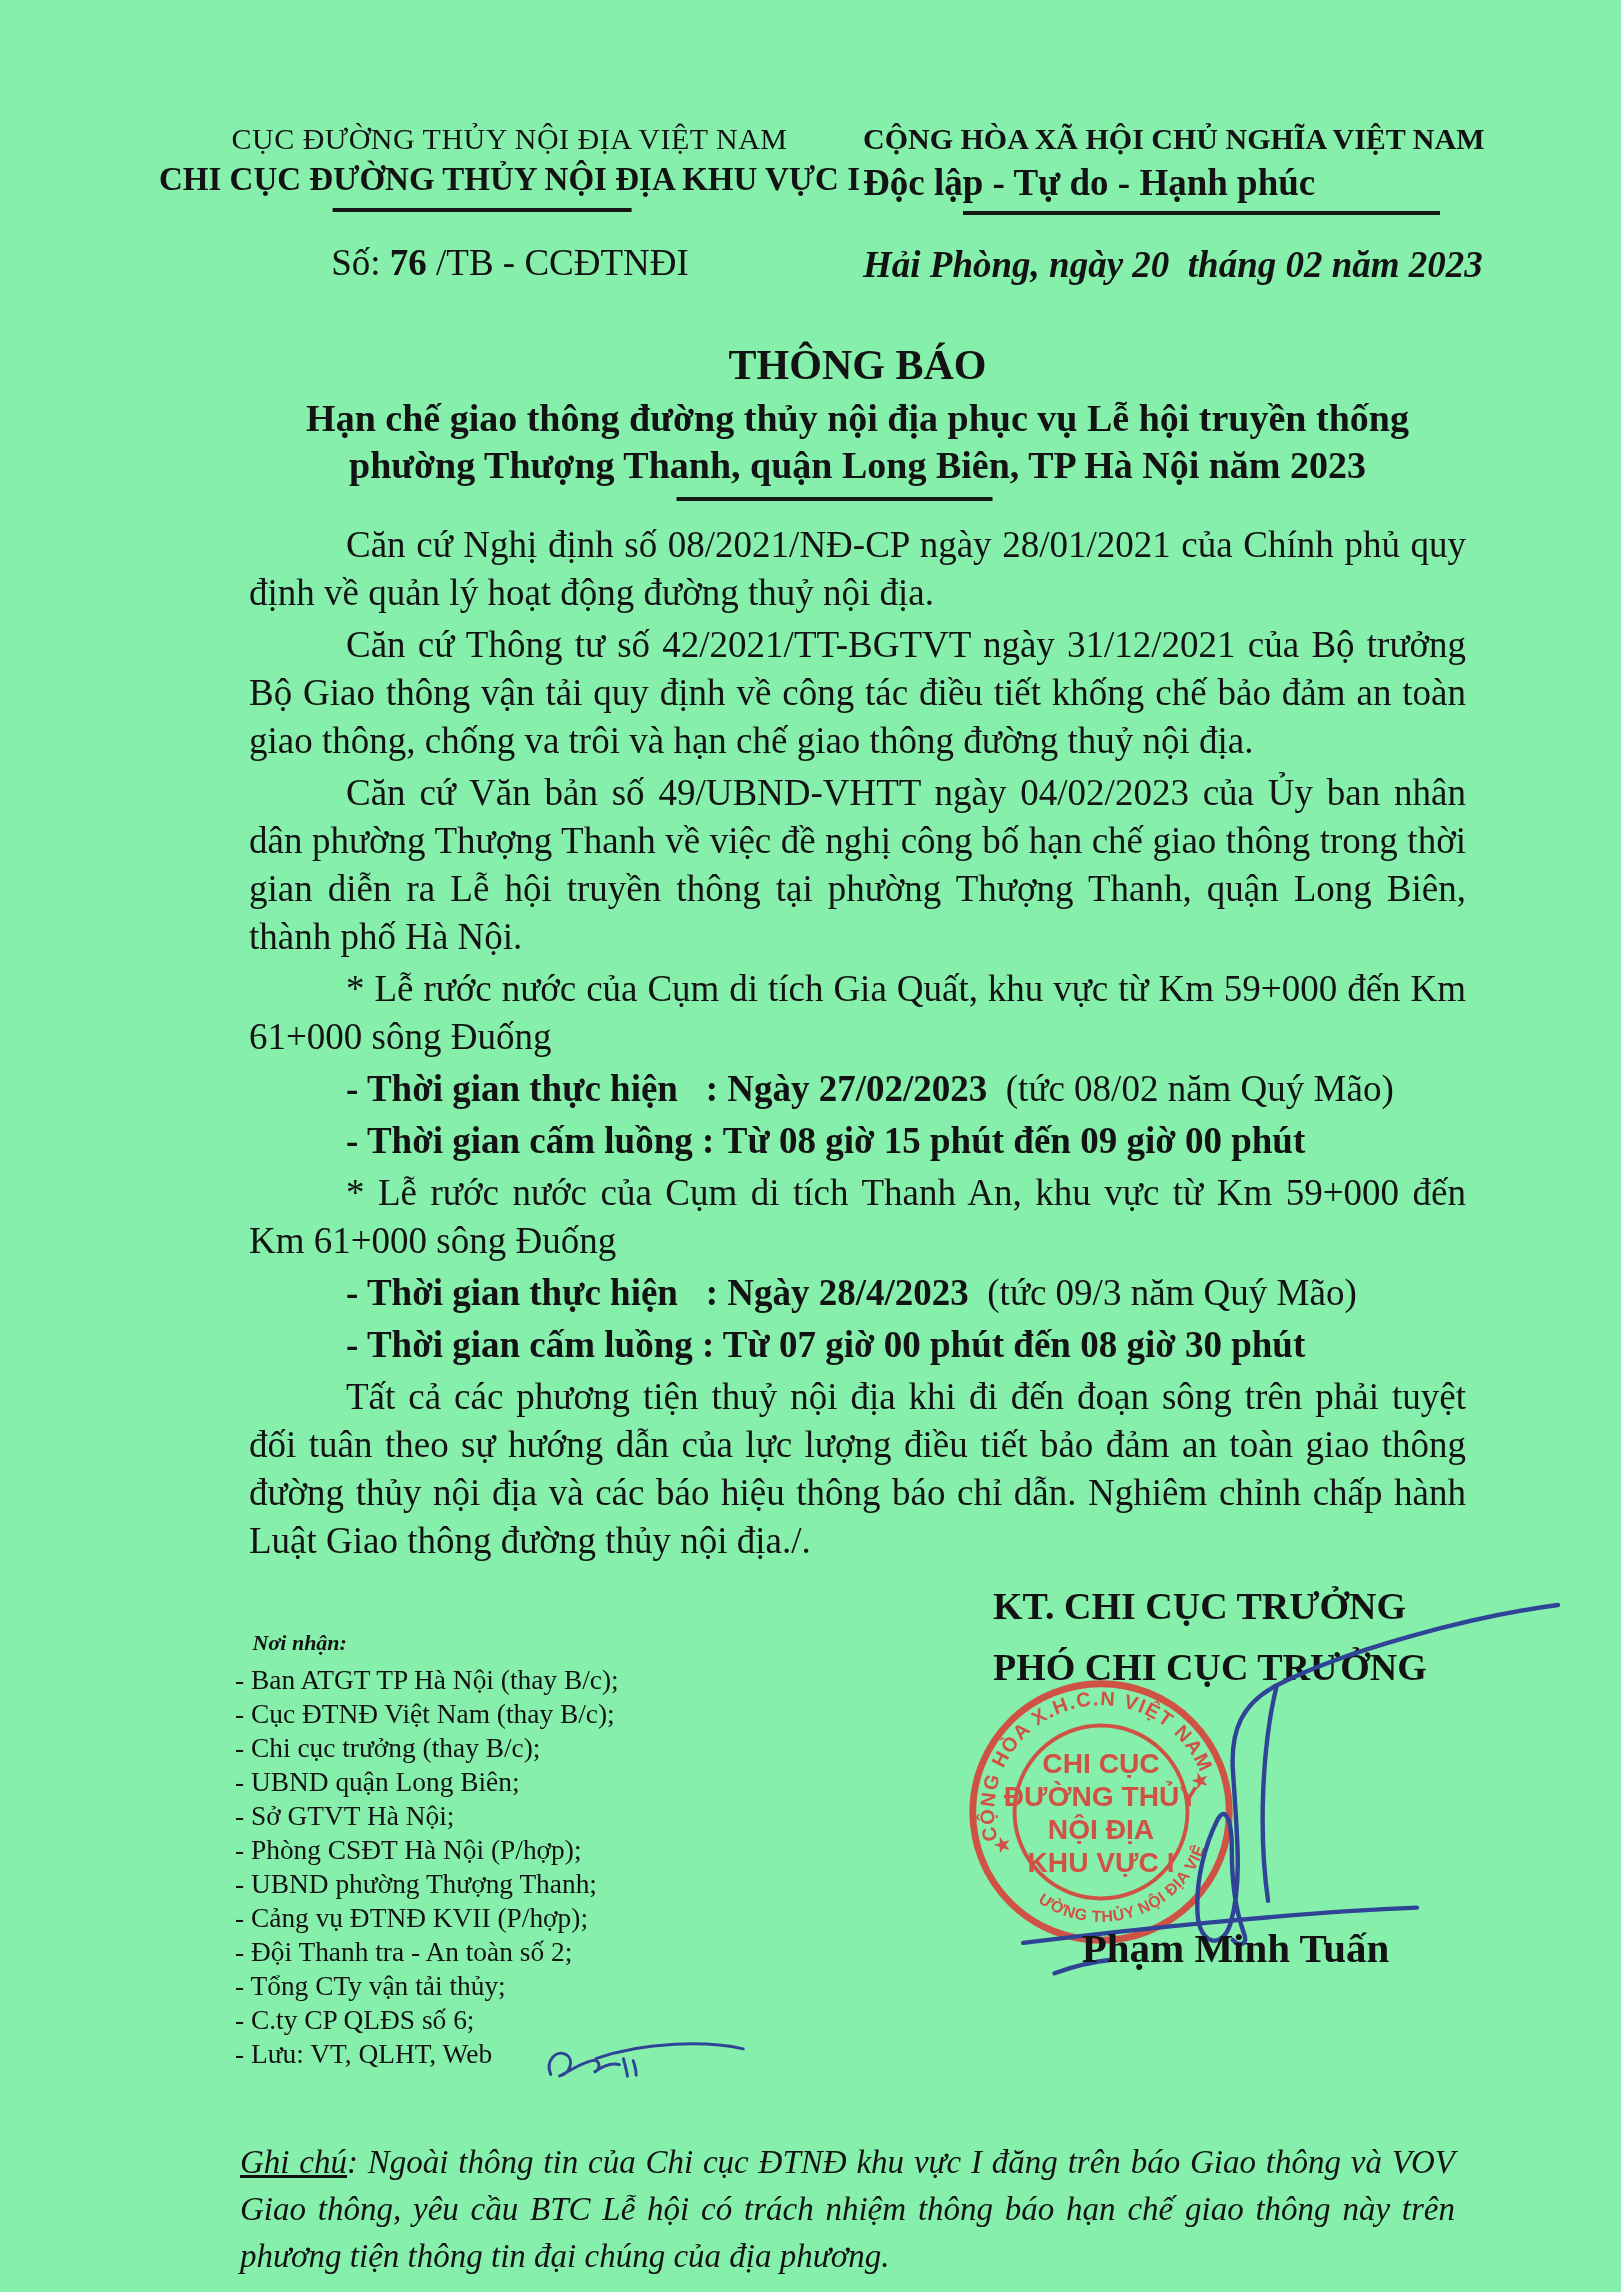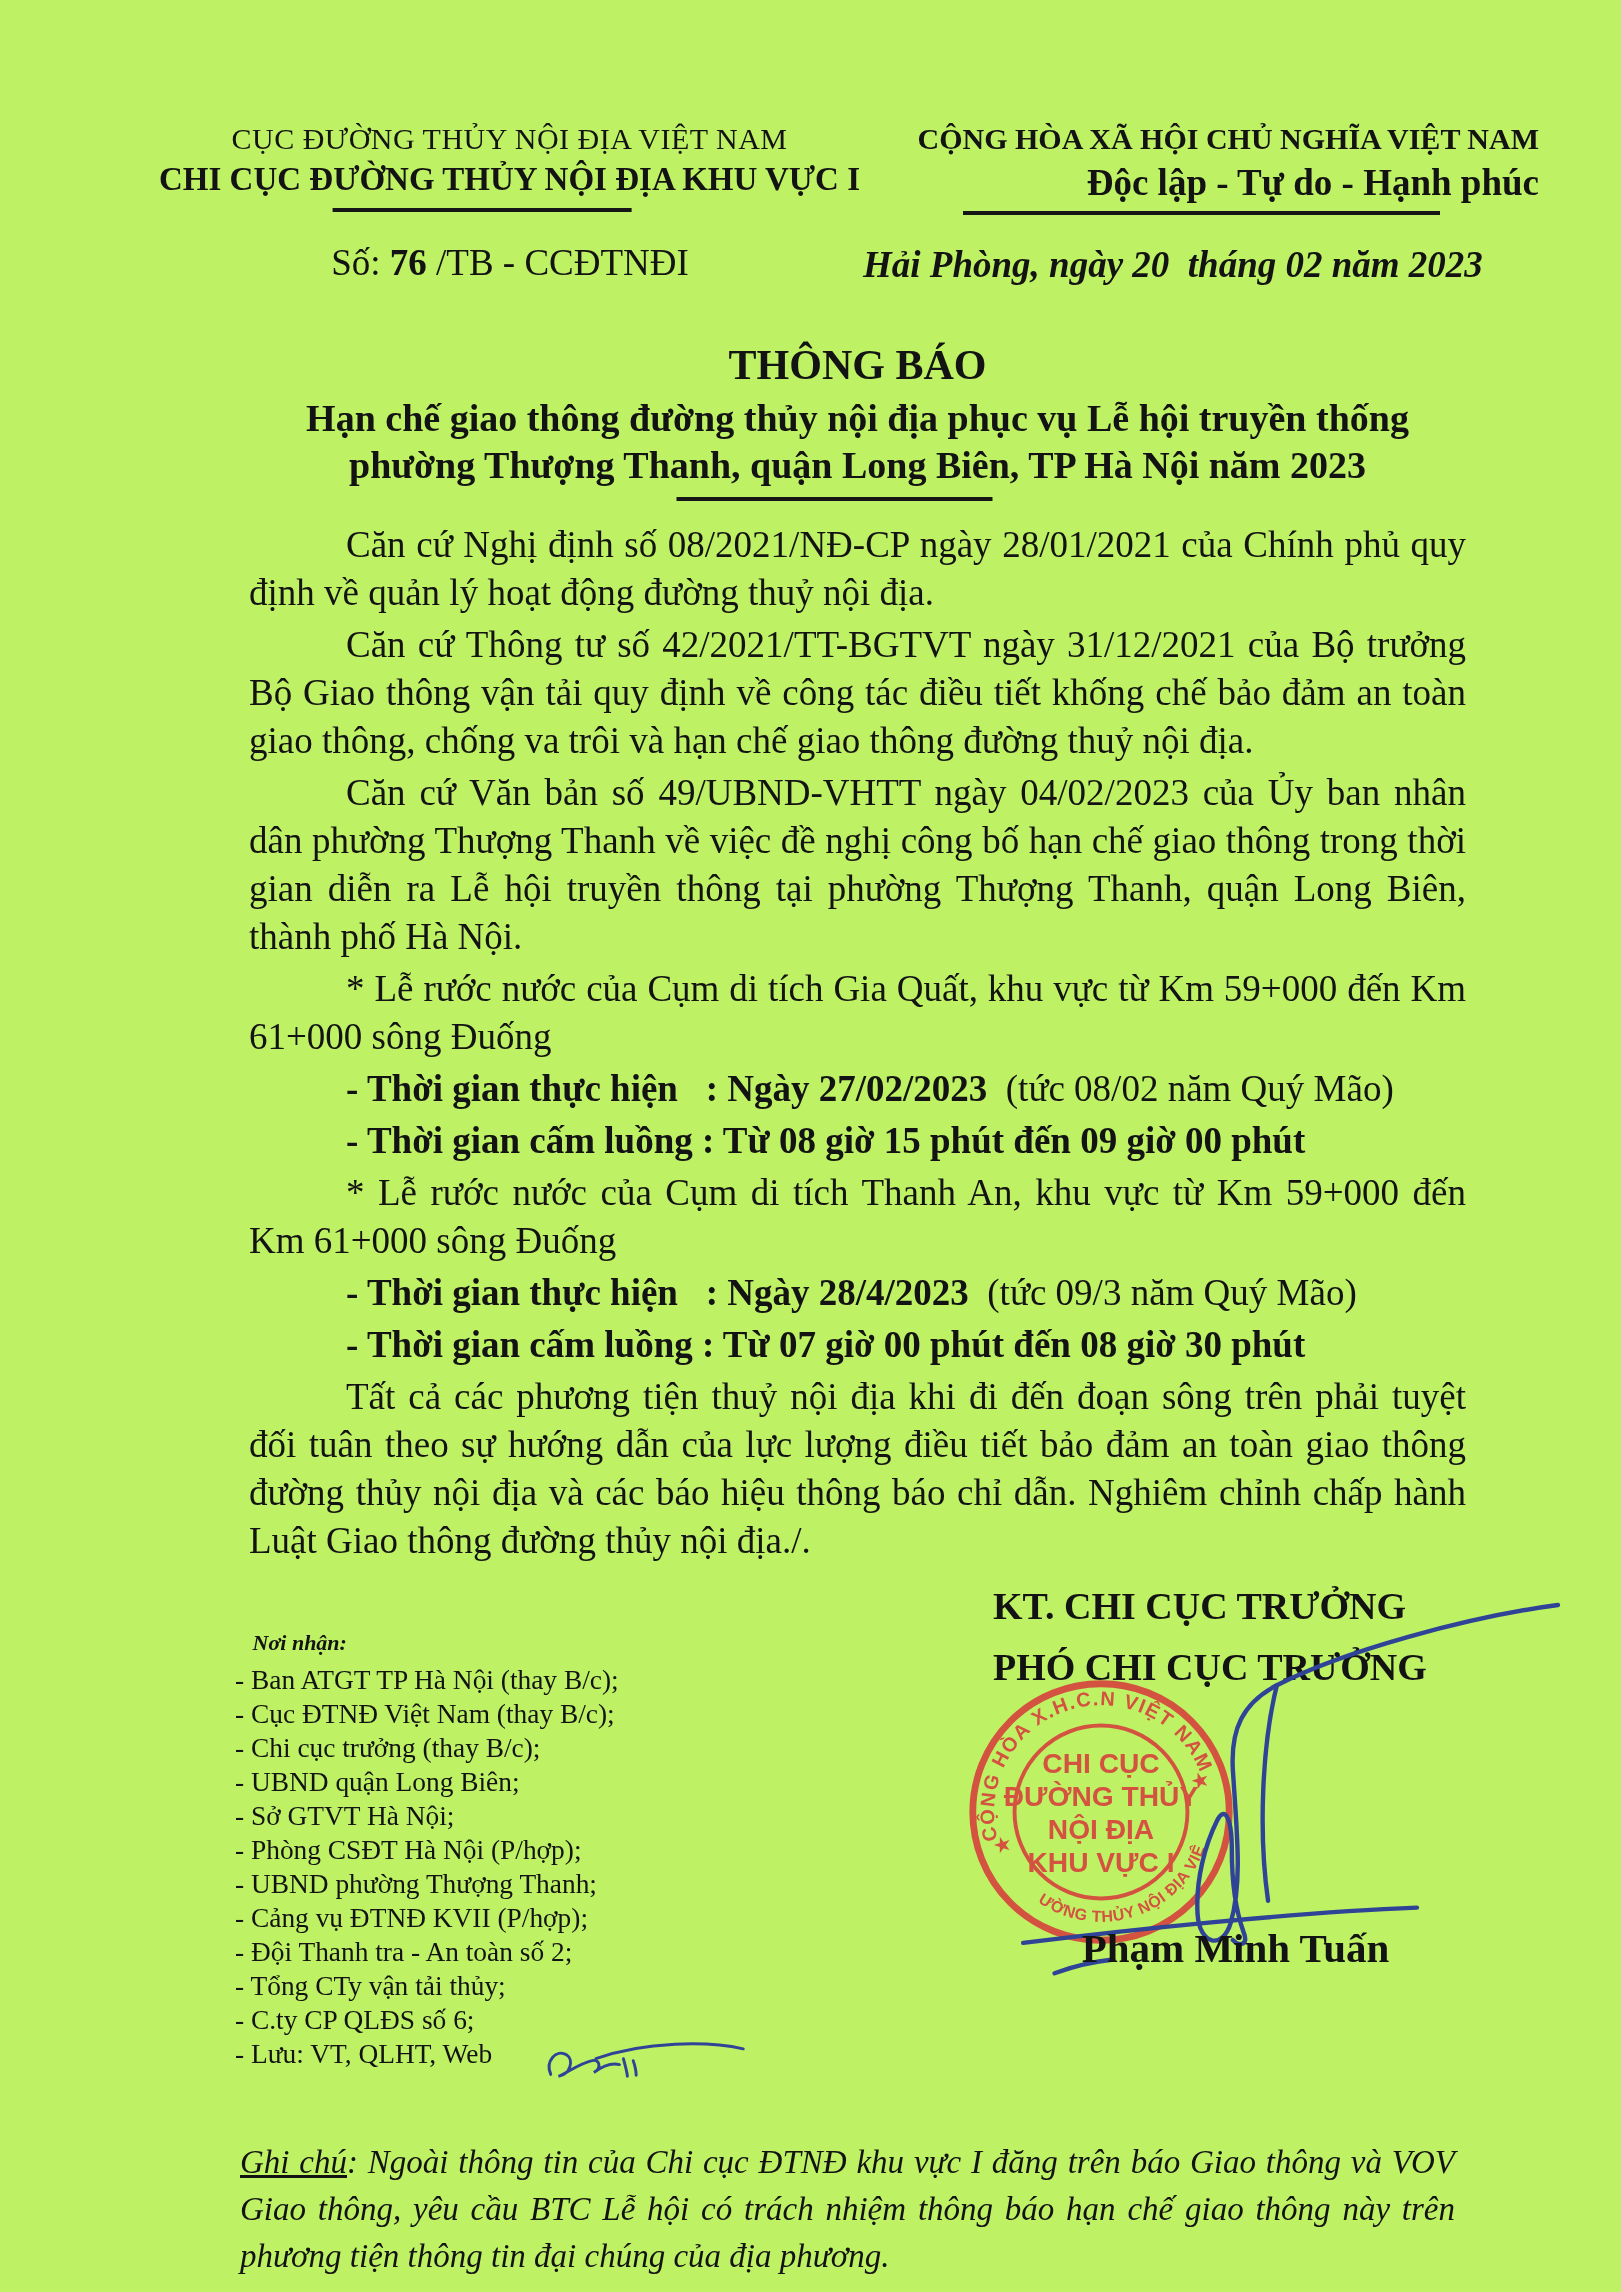--- a/index.html
+++ b/index.html
@@ -1,27 +1,27 @@
 <!DOCTYPE html>
 <html style="--stamp-red: #d6453d; --sig-blue: #2f4496; --ink: #131313;"><head>
 <meta charset="utf-8">
 <style>
   html,body{margin:0;padding:0;background:#888;}
   .page{
-    position:relative;width:1621px;height:2293px;background:#bef264;
+    position:relative;width:1621px;height:2293px;background:#86efac;
     font-family:"Liberation Serif","DejaVu Serif",serif;color:#131313;
     overflow:hidden;margin:0 auto;
   }
   
   .hdr-left{position:absolute;left:147px;top:120px;width:725px;text-align:center;}
   .org-parent{font-size:30px;line-height:37px;letter-spacing:0.5px;}
   .org-child{font-size:33px;line-height:41px;font-weight:700;margin-top:2px;}
   .rule{height:3.9px;background:#161616;}
   .rule-left{width:299px;margin:7.8px auto 0;transform:translateX(-27.4px);}
-  .hdr-right{position:absolute;left:863px;top:120px;width:676px;text-align:right;}
+  .hdr-right{position:absolute;left:863px;top:120px;width:676px;text-align:left;}
   .nat-line1{font-size:30px;line-height:37px;font-weight:700;}
   .nat-line2{font-size:37px;line-height:43px;font-weight:700;margin-top:3.9px;}
   .rule-right{width:477px;margin:6.9px auto 0;}
   .doc-number{position:absolute;left:157px;top:241px;width:706px;text-align:center;
     font-size:37px;white-space:pre;}
   .doc-number b{font-weight:700;}
   .place-date{position:absolute;left:863px;top:243px;width:676px;text-align:left;
     font-size:37px;font-style:italic;font-weight:700;white-space:pre;}
   
   .title-block{position:absolute;left:245px;top:340px;width:1225px;text-align:center;}

